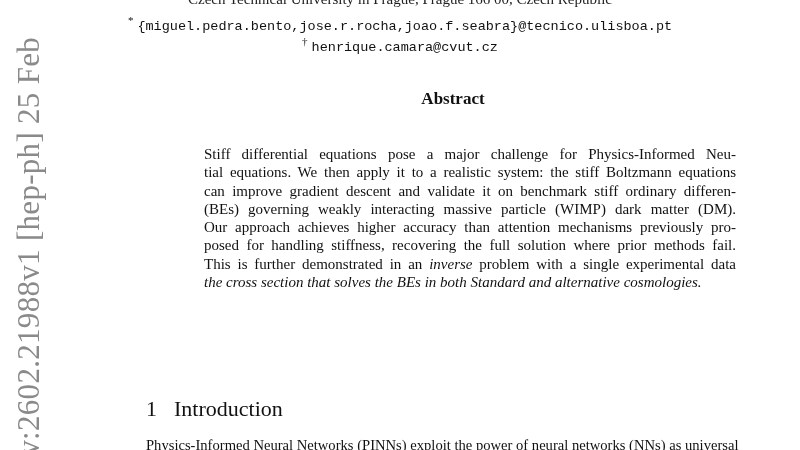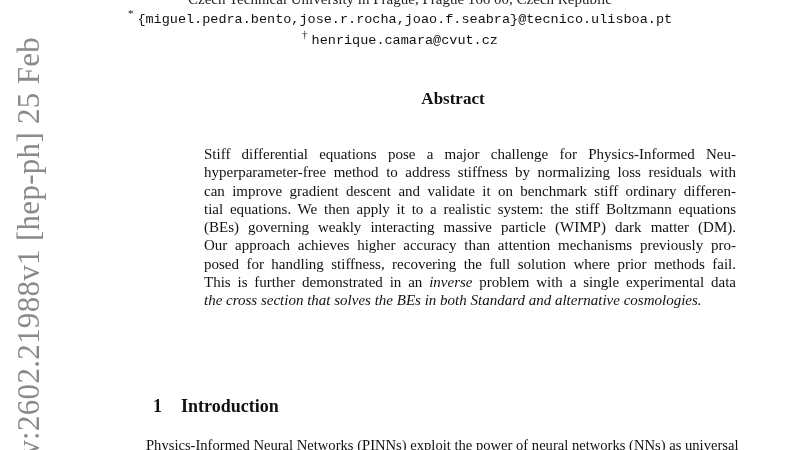--- a/index.html
+++ b/index.html
@@ -17,38 +17,38 @@
     white-space: nowrap; font-size: 31px; color: #8a8a8a;
     font-family: "Liberation Serif", serif; letter-spacing: 0.3px;
     margin-left: -19px; margin-top: 62px;
   }
   .affil-cut {
     position: absolute; top: -9px; left: 0; width: 800px; text-align: center;
     font-size: 15px; color: #222;
   }
   .email-line {
     position: absolute; left: 0; width: 800px; text-align: center;
-    font-family: "Liberation Mono", monospace; font-size: 13.5px; color: #111;
+    font-family: "Liberation Mono", monospace; font-size: 13.5px; color: #111; margin-top: 7px;
   }
   .email-line sup { font-family: "Liberation Serif", serif; font-size: 11px; margin-right: 4px; }
   .email-1 { top: 7px; }
   .email-2 { top: 28px; }
   .abstract-title {
     position: absolute; top: 89px; left: 0; width: 906px; text-align: center;
     font-weight: bold; font-size: 17px;
   }
   .abstract-body {
     position: absolute; left: 204px; top: 145px; width: 532px;
     font-size: 15px; line-height: 18.3px; text-align: justify;
   }
   .abstract-body .line { display: block; text-align: justify; text-align-last: justify; white-space: nowrap; }
   .abstract-body .line.last { text-align-last: left; font-style: italic; }
   .section-heading {
-    position: absolute; top: 396px; left: 153px;
-    font-weight: bold; font-size: 18px;
+    position: absolute; top: 396px; left: 146px;
+    font-weight: normal; font-size: 22px;
   }
   .section-heading .num { display: inline-block; width: 28px; }
   .intro-line {
     position: absolute; top: 437px; left: 146px; width: 700px;
     font-size: 14.6px; white-space: nowrap;
   }
   i { font-style: italic; }
 </style>
 </head>
 <body>
@@ -63,23 +63,22 @@
   <sup>*</sup><span>{miguel.pedra.bento,jose.r.rocha,joao.f.seabra}@tecnico.ulisboa.pt</span>
 </div>
 <div class="email-line email-2">
   <sup>†</sup><span>henrique.camara@cvut.cz</span>
 </div>
 
 <div class="abstract-title">Abstract</div>
 
 <div class="abstract-body">
   <span class="line"><span>Stiff differential equations pose a major challenge for Physics-Informed Neu-</span></span>
-  <span class="line"><span>hyperparameter-free method to address stiffness by normalizing loss residuals with</span></span>
+  <span class="line"><span>tial equations. We then apply it to a realistic system: the stiff Boltzmann equations</span></span>
   <span class="line"><span>can improve gradient descent and validate it on benchmark stiff ordinary differen-</span></span>
-  <span class="line"><span>tial equations. We then apply it to a realistic system: the stiff Boltzmann equations</span></span>
   <span class="line"><span>(BEs) governing weakly interacting massive particle (WIMP) dark matter (DM).</span></span>
   <span class="line"><span>Our approach achieves higher accuracy than attention mechanisms previously pro-</span></span>
   <span class="line"><span>posed for handling stiffness, recovering the full solution where prior methods fail.</span></span>
   <span class="line"><span>This is further demonstrated in an </span><i>inverse</i><span> problem with a single experimental data</span></span>
   <span class="line last"><span>the cross section that solves the BEs in both Standard and alternative cosmologies.</span></span>
 </div>
 
 <div class="section-heading">
   <span class="num">1</span><span>Introduction</span>
 </div>

